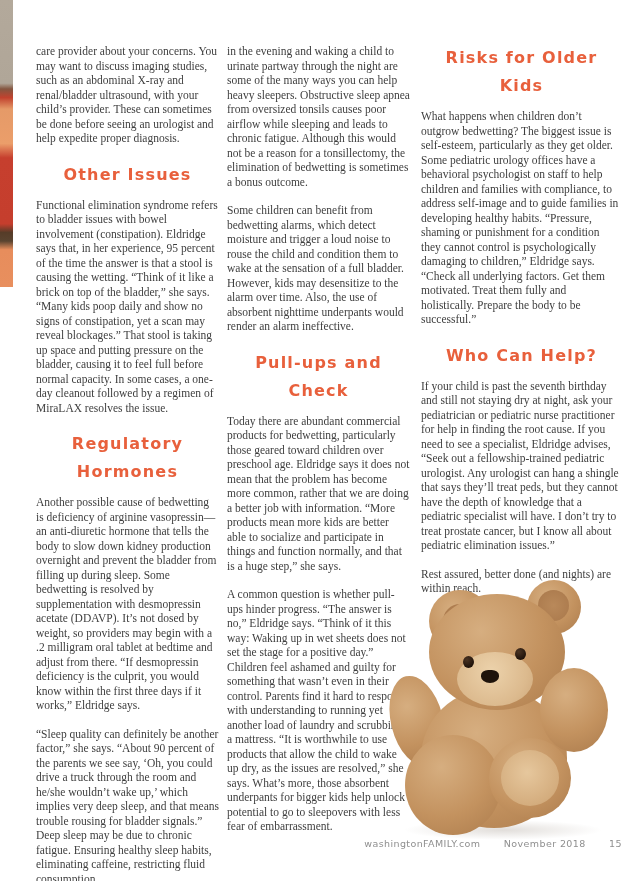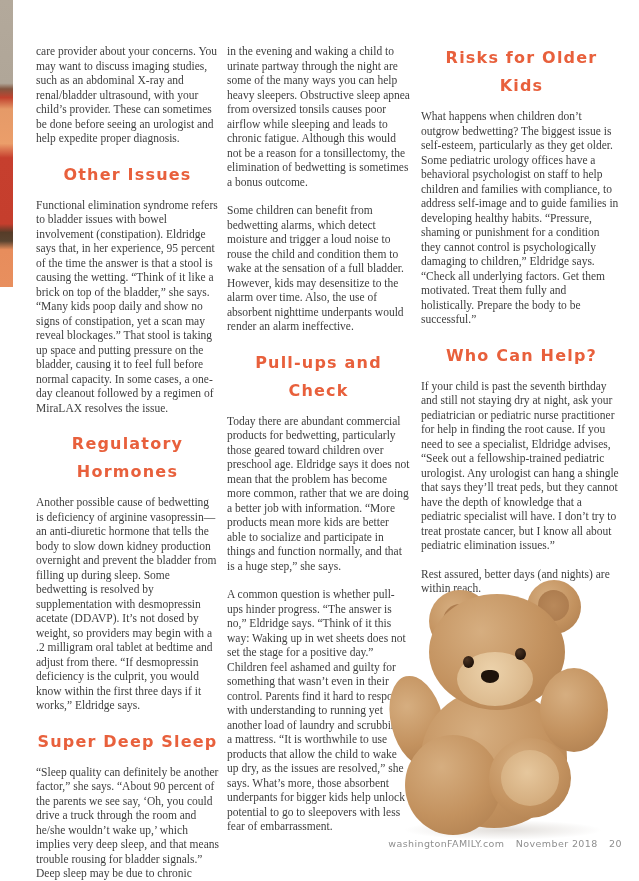--- a/index.html
+++ b/index.html
@@ -56,53 +56,52 @@
   .bear .foot-pad-inner{left:116px;top:170px;width:58px;height:56px;z-index:5;
        background:radial-gradient(circle at 45% 40%, #e6c79d 0%, #d4ad7e 70%, #c79c6c 100%);}
   .bear .paw-right{left:155px;top:88px;width:68px;height:84px;z-index:6;
        background:radial-gradient(circle at 40% 32%, #dcb librar 0, #d0a476 0%, #c3925f 60%, #b08050 100%);}
 
   .footer{
     position:absolute;left:0;right:17px;top:838px;text-align:right;
     font-family:"DejaVu Sans", sans-serif;font-size:9.5px;color:#8f8f8f;
     letter-spacing:.4px;
   }
-  .footer span{margin-left:8px;}
+  .footer span{margin-left:20px;}
 </style>
 </head>
 <body>
 
 <div class="page">
 
   <div class="photo-strip"></div>
 
   <div class="col" id="col1">
     <p>care provider about your concerns. You may want to discuss imaging studies, such as an abdominal X-ray and renal/bladder ultrasound, with your child’s provider. These can sometimes be done before seeing an urologist and help expedite proper diagnosis.</p>
     <h2>Other Issues</h2>
     <p>Functional elimination syndrome refers to bladder issues with bowel involvement (constipation). Eldridge says that, in her experience, 95 percent of the time the answer is that a stool is causing the wetting. “Think of it like a brick on top of the bladder,” she says. “Many kids poop daily and show no signs of constipation, yet a scan may reveal blockages.” That stool is taking up space and putting pressure on the bladder, causing it to feel full before normal capacity. In some cases, a one-day cleanout followed by a regimen of MiraLAX resolves the issue.</p>
     <h2>Regulatory Hormones</h2>
     <p>Another possible cause of bedwetting is deficiency of arginine vasopressin—an anti-diuretic hormone that tells the body to slow down kidney production overnight and prevent the bladder from filling up during sleep. Some bedwetting is resolved by supplementation with desmopressin acetate (DDAVP). It’s not dosed by weight, so providers may begin with a .2 milligram oral tablet at bedtime and adjust from there. “If desmopressin deficiency is the culprit, you would know within the first three days if it works,” Eldridge says.</p>
-    <h2>Super Deep Sleep</h2>
     <p>“Sleep quality can definitely be another factor,” she says. “About 90 percent of the parents we see say, ‘Oh, you could drive a truck through the room and he/she wouldn’t wake up,’ which implies very deep sleep, and that means trouble rousing for bladder signals.” Deep sleep may be due to chronic fatigue. Ensuring healthy sleep habits, eliminating caffeine, restricting fluid consumption</p>
   </div>
 
   <div class="col" id="col2">
     <p>in the evening and waking a child to urinate partway through the night are some of the many ways you can help heavy sleepers. Obstructive sleep apnea from oversized tonsils causes poor airflow while sleeping and leads to chronic fatigue. Although this would not be a reason for a tonsillectomy, the elimination of bedwetting is sometimes a bonus outcome.</p>
     <p>Some children can benefit from bedwetting alarms, which detect moisture and trigger a loud noise to rouse the child and condition them to wake at the sensation of a full bladder. However, kids may desensitize to the alarm over time. Also, the use of absorbent nighttime underpants would render an alarm ineffective.</p>
     <h2>Pull-ups and Check</h2>
     <p>Today there are abundant commercial products for bedwetting, particularly those geared toward children over preschool age. Eldridge says it does not mean that the problem has become more common, rather that we are doing a better job with information. “More products mean more kids are better able to socialize and participate in things and function normally, and that is a huge step,” she says.</p>
     <p>A common question is whether pull-ups hinder progress. “The answer is no,” Eldridge says. “Think of it this way: Waking up in wet sheets does not set the stage for a positive day.” Children feel ashamed and guilty for something that wasn’t even in their control. Parents find it hard to respond with understanding to running yet another load of laundry and scrubbing a mattress. “It is worthwhile to use products that allow the child to wake up dry, as the issues are resolved,” she says. What’s more, those absorbent underpants for bigger kids help unlock potential to go to sleepovers with less fear of embarrassment.</p>
   </div>
 
   <div class="col" id="col3">
     <h2 class="first">Risks for Older Kids</h2>
     <p>What happens when children don’t outgrow bedwetting? The biggest issue is self-esteem, particularly as they get older. Some pediatric urology offices have a behavioral psychologist on staff to help children and families with compliance, to address self-image and to guide families in developing healthy habits. “Pressure, shaming or punishment for a condition they cannot control is psychologically damaging to children,” Eldridge says. “Check all underlying factors. Get them motivated. Treat them fully and holistically. Prepare the body to be successful.”</p>
     <h2>Who Can Help?</h2>
     <p>If your child is past the seventh birthday and still not staying dry at night, ask your pediatrician or pediatric nurse practitioner for help in finding the root cause. If you need to see a specialist, Eldridge advises, “Seek out a fellowship-trained pediatric urologist. Any urologist can hang a shingle that says they’ll treat peds, but they cannot have the depth of knowledge that a pediatric specialist will have. I don’t try to treat prostate cancer, but I know all about pediatric elimination issues.”</p>
-    <p>Rest assured, better days (and nights) are within reach.</p>
+    <p>Rest assured, better done (and nights) are within reach.</p>
   </div>
 
   <div class="bear">
     <div class="shadow"></div>
     <div class="fur arm-left"></div>
     <div class="fur ear-left"></div>
     <div class="fur ear-right"></div>
     <div class="fur ear-inner l"></div>
     <div class="fur ear-inner r"></div>
     <div class="fur body"></div>
@@ -113,16 +112,16 @@
     <div class="fur muzzle"></div>
     <div class="fur eye l"></div>
     <div class="fur eye r"></div>
     <div class="nose fur"></div>
     <div class="fur paw-right"></div>
   </div>
 
   <div class="footer">
     <span>washingtonFAMILY.com</span>
     <span>November 2018</span>
-    <span>20</span>
+    <span>15</span>
   </div>
 
 </div>
 
 </body></html>

